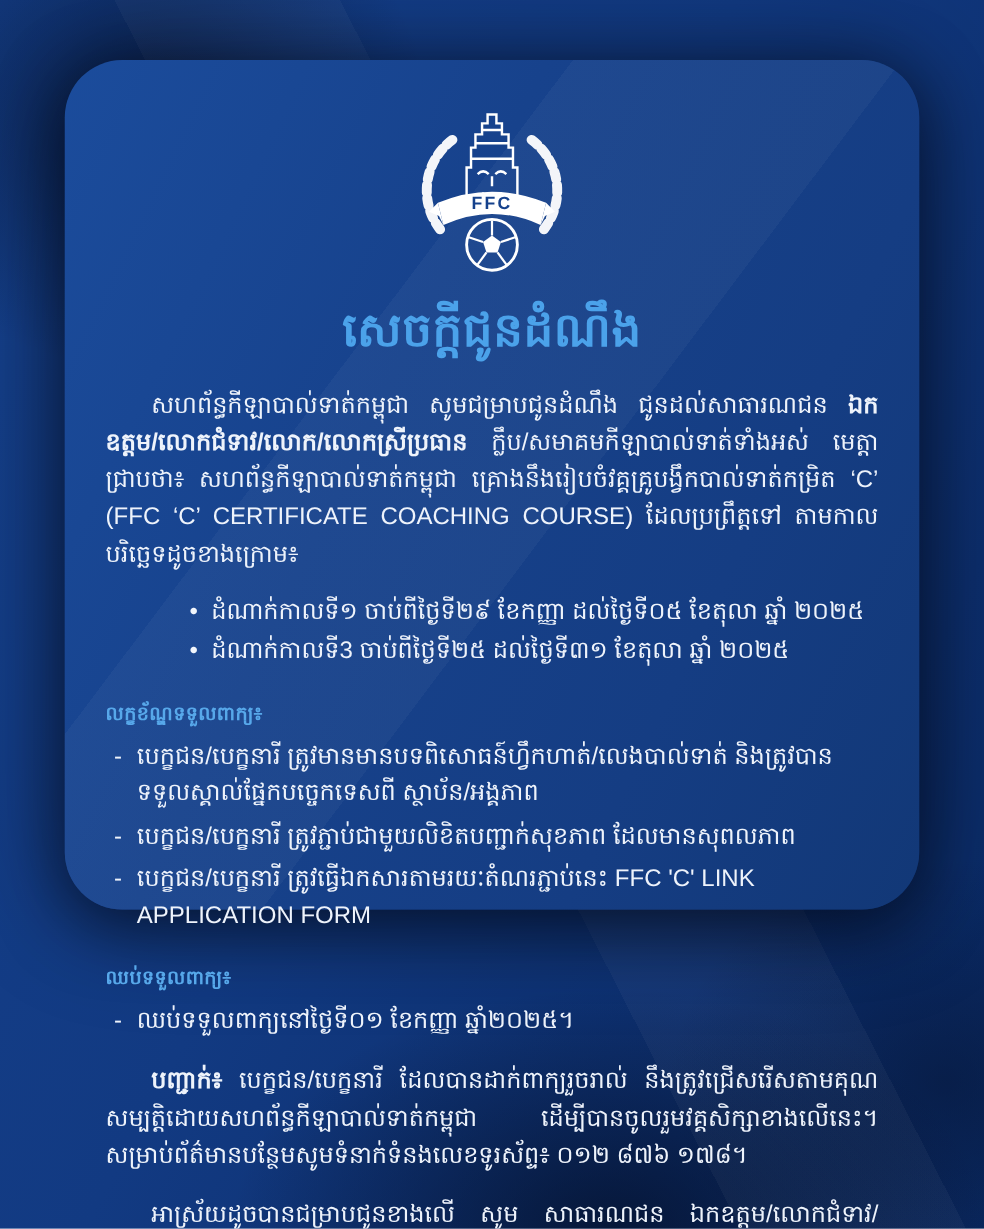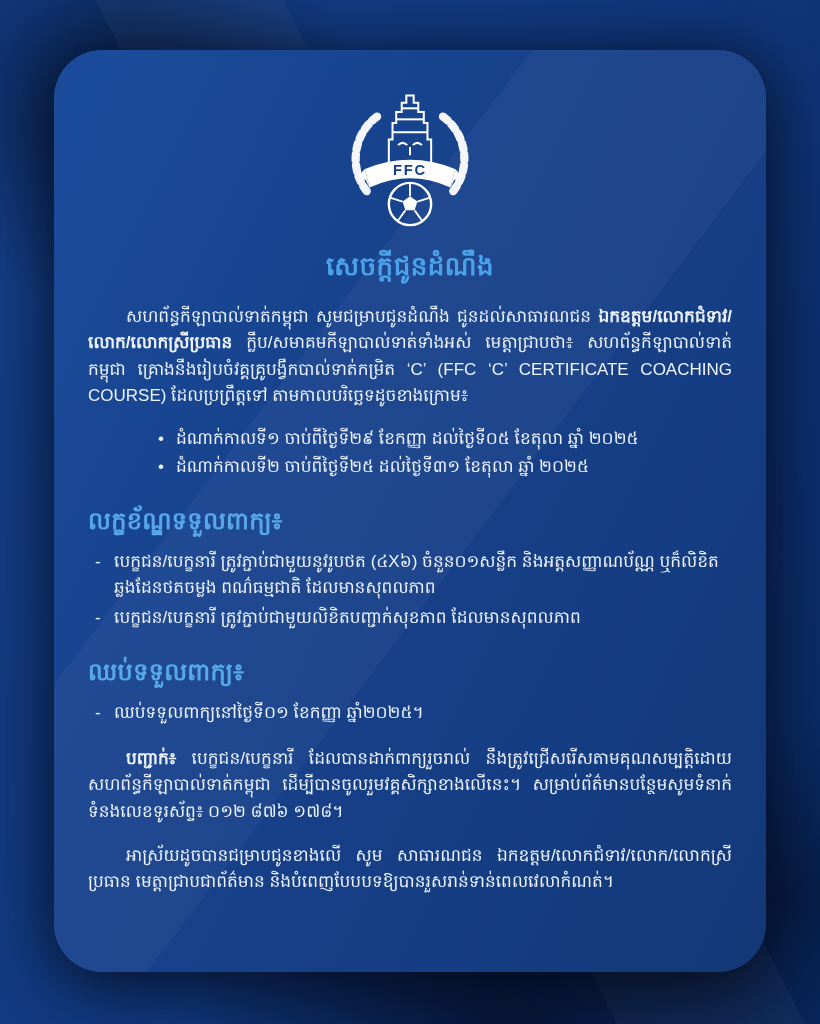--- a/index.html
+++ b/index.html
@@ -14,45 +14,45 @@
       radial-gradient(55% 28% at 62% 100%, rgba(2,8,24,.62), transparent 70%),
       radial-gradient(40% 26% at 96% 88%, rgba(4,14,38,.45), transparent 70%),
       linear-gradient(118deg,#16418d 0%,#123a82 45%,#0d2f6e 78%,#0a2a64 100%);
   }
   .canvas::before{
     content:"";position:absolute;inset:0;
     background:linear-gradient(63deg, transparent 46%, rgba(255,255,255,.035) 46%, rgba(255,255,255,.035) 60%, transparent 60%);
     pointer-events:none;
   }
   .card{
-    position:absolute;left:54px;top:50px;width:712px;height:922px;
+    position:absolute;left:54px;top:50px;width:712px;height:708px;
     box-sizing:border-box;border-radius:48px;
     padding:28px 34px 0 34px;
     background:linear-gradient(116deg,#1b4c9c 0%,#17428c 38%,#153d83 72%,#123877 100%);
     box-shadow:0 12px 55px rgba(0,0,5,.55), 0 0 95px rgba(0,0,10,.35);
   }
   .card::before{
     content:"";position:absolute;inset:0;border-radius:48px;
     background:linear-gradient(127deg, transparent 34%, rgba(255,255,255,.035) 34%, rgba(255,255,255,.035) 56%, transparent 56%);
     pointer-events:none;
   }
   .card > *{position:relative;z-index:1;}
   .logo{display:block;margin:4px auto 0;}
   .page-title{
     margin:16px 0 4px;text-align:center;
-    font-size:26px;font-weight:bold;color:#4ba2ea;letter-spacing:.5px;
+    font-size:39px;font-weight:bold;color:#4ba2ea;letter-spacing:.5px;
   }
-  .body-text{color:#eef3fb;font-size:17px;line-height:1.55;}
+  .body-text{color:#eef3fb;font-size:20px;line-height:1.55;}
   .intro{margin:16px 0 0;text-align:justify;text-indent:38px;}
   .bold-km{font-weight:bold;}
   ul.phases{list-style:none;margin:16px 0 0;padding:0 0 0 70px;}
   ul.phases li{padding-left:18px;position:relative;line-height:1.6;}
   ul.phases li::before{content:"•";position:absolute;left:0;color:#f2f6fc;}
   h2.sec{
-    margin:26px 0 8px;font-size:24px;font-weight:bold;color:#57a8ea;letter-spacing:.3px;
+    margin:26px 0 8px;font-size:16px;font-weight:bold;color:#57a8ea;letter-spacing:.3px;
   }
   ul.dash{list-style:none;margin:0;padding:0;}
   ul.dash li{padding-left:26px;position:relative;margin-bottom:5px;line-height:1.52;}
   ul.dash li::before{content:"-";position:absolute;left:7px;color:#eef3fb;}
   .note{margin:20px 0 0;text-align:justify;text-indent:38px;}
   .closing{margin:18px 0 0;text-align:justify;text-indent:38px;}
 </style>
 </head>
 <body>
 
@@ -94,27 +94,28 @@
         <text x="75" y="98" text-anchor="middle" font-family="Liberation Sans, DejaVu Sans, sans-serif" font-size="16" font-weight="bold" fill="#15418c" letter-spacing="2">FFC</text>
       </g>
     </svg>
 
     <h1 class="page-title">សេចក្តីជូនដំណឹង</h1>
 
     <p class="body-text intro"><span>សហព័ន្ធកីឡាបាល់ទាត់កម្ពុជា សូមជម្រាបជូនដំណឹង ជូនដល់សាធារណជន </span><span class="bold-km">ឯកឧត្តម/លោកជំទាវ/លោក/លោកស្រីប្រធាន</span><span> ក្លឹប/សមាគមកីឡាបាល់ទាត់ទាំងអស់ មេត្តាជ្រាបថា៖ សហព័ន្ធកីឡាបាល់ទាត់កម្ពុជា គ្រោងនឹងរៀបចំវគ្គគ្រូបង្វឹកបាល់ទាត់កម្រិត ‘C’ (FFC ‘C’ CERTIFICATE COACHING COURSE) ដែលប្រព្រឹត្តទៅ តាមកាលបរិច្ឆេទដូចខាងក្រោម៖</span></p>
 
     <ul class="body-text phases">
       <li>ដំណាក់កាលទី១ ចាប់ពីថ្ងៃទី២៩ ខែកញ្ញា ដល់ថ្ងៃទី០៥ ខែតុលា ឆ្នាំ ២០២៥</li>
-      <li>ដំណាក់កាលទី២ ចាប់ពីថ្ងៃទី២៥ ដល់ថ្ងៃទី៣១ ខែតុលា ឆ្នាំ ២០២៥</li>
+      <li>ដំណាក់កាលទី3 ចាប់ពីថ្ងៃទី២៥ ដល់ថ្ងៃទី៣១ ខែតុលា ឆ្នាំ ២០២៥</li>
     </ul>
 
     <h2 class="sec">លក្ខខ័ណ្ឌទទួលពាក្យ៖</h2>
     <ul class="body-text dash">
-      <li>បេក្ខជន/បេក្ខនារី ត្រូវភ្ជាប់ជាមួយនូវរូបថត (៤X៦) ចំនួន០១សន្លឹក និងអត្តសញ្ញាណប័ណ្ណ ឬក៏លិខិតឆ្លងដែនថតចម្លង ពណ៌ធម្មជាតិ ដែលមានសុពលភាព</li>
+      <li>បេក្ខជន/បេក្ខនារី ត្រូវមានមានបទពិសោធន៍ហ្វឹកហាត់/លេងបាល់ទាត់ និងត្រូវបានទទួលស្គាល់ផ្នែកបច្ចេកទេសពី ស្ថាប័ន/អង្គភាព</li>
       <li>បេក្ខជន/បេក្ខនារី ត្រូវភ្ជាប់ជាមួយលិខិតបញ្ជាក់សុខភាព ដែលមានសុពលភាព</li>
+      <li>បេក្ខជន/បេក្ខនារី ត្រូវធ្វើឯកសារតាមរយៈតំណរភ្ជាប់នេះ FFC 'C' LINK APPLICATION FORM</li>
     </ul>
 
     <h2 class="sec">ឈប់ទទួលពាក្យ៖</h2>
     <ul class="body-text dash">
       <li>ឈប់ទទួលពាក្យនៅថ្ងៃទី០១ ខែកញ្ញា ឆ្នាំ២០២៥។</li>
     </ul>
 
     <p class="body-text note"><span class="bold-km">បញ្ជាក់៖</span><span> បេក្ខជន/បេក្ខនារី ដែលបានដាក់ពាក្យរួចរាល់ នឹងត្រូវជ្រើសរើសតាមគុណសម្បត្តិដោយសហព័ន្ធកីឡាបាល់ទាត់កម្ពុជា ដើម្បីបានចូលរួមវគ្គសិក្សាខាងលើនេះ។ សម្រាប់ព័ត៌មានបន្ថែមសូមទំនាក់ទំនងលេខទូរស័ព្ទ៖ ០១២ ៨៧៦ ១៧៨។</span></p>
 
     <p class="body-text closing">អាស្រ័យដូចបានជម្រាបជូនខាងលើ សូម សាធារណជន ឯកឧត្តម/លោកជំទាវ/លោក/លោកស្រីប្រធាន មេត្តាជ្រាបជាព័ត៌មាន និងបំពេញបែបបទឱ្យបានរួសរាន់ទាន់ពេលវេលាកំណត់។</p>

